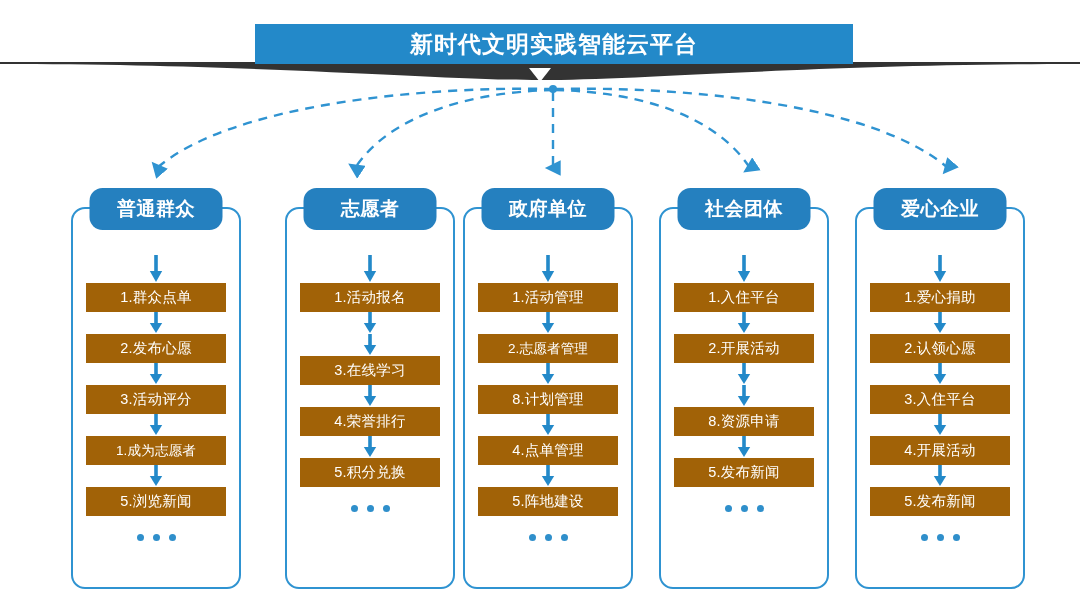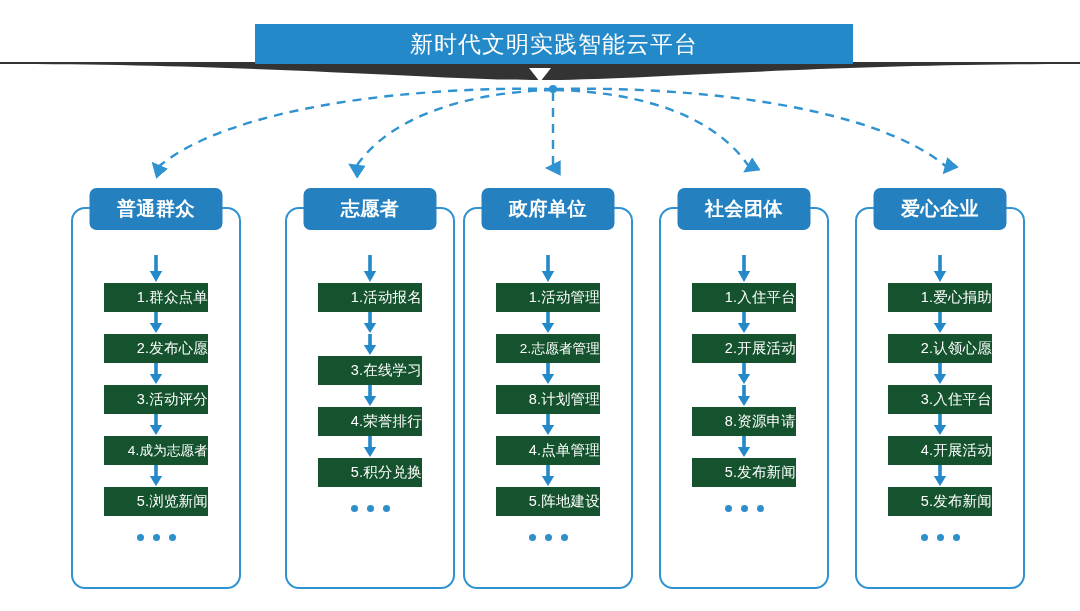--- a/index.html
+++ b/index.html
@@ -41,21 +41,21 @@
   .banner-title {
     position: absolute;
     left: 0;
     top: 0;
     width: 598px;
     height: 40px;
     line-height: 40px;
     text-align: center;
     color: #ffffff;
     font-size: 23px;
-    font-weight: normal;
+    font-weight: bold;
     letter-spacing: 1px;
     white-space: nowrap;
   }
   .ribbon-shape {
     position: absolute;
     left: 0px;
     top: 38px;
     width: 1080px;
     height: 20px;
     z-index: 2;
@@ -106,21 +106,21 @@
   .col-4 { left: 855px; }
 
   .col-header {
     position: absolute;
     top: -21px;
     left: 50%;
     transform: translateX(-50%);
     width: 133px;
     height: 42px;
     background: #2580bf;
-    border-radius: 7px;
+    border-radius: 13px;
     color: #ffffff;
     font-size: 19px;
     font-weight: bold;
     line-height: 42px;
     text-align: center;
     white-space: nowrap;
     letter-spacing: 0.5px;
   }
 
   .col-body {
@@ -134,27 +134,27 @@
   }
 
   .arrow-down {
     width: 14px;
     height: 22px;
     display: block;
   }
   .arrow-down.first { height: 28px; }
 
   .item-box {
-    width: 104px;
+    width: 140px;
     height: 29px;
-    background: #14532d;
+    background: #a16207;
     color: #ffffff;
     font-size: 14.5px;
     line-height: 29px;
-    text-align: right;
+    text-align: center;
     white-space: nowrap;
     letter-spacing: 0.2px;
   }
   .item-box.wide { font-size: 13.5px; }
 
   .dots {
     margin-top: 18px;
     display: flex;
     gap: 9px;
     align-items: center;
@@ -226,21 +226,21 @@
               <path d="M0.8,11 L13.2,11 L7,21 Z"></path>
             </g>
           </svg>
         <div class="item-box">3.活动评分</div>
         <svg class="arrow-down" viewBox="0 0 14 22">
             <g fill="#2389c9">
               <rect x="5.2" y="0" width="3.6" height="13"></rect>
               <path d="M0.8,11 L13.2,11 L7,21 Z"></path>
             </g>
           </svg>
-        <div class="item-box wide">4.成为志愿者</div>
+        <div class="item-box wide">1.成为志愿者</div>
         <svg class="arrow-down" viewBox="0 0 14 22">
             <g fill="#2389c9">
               <rect x="5.2" y="0" width="3.6" height="13"></rect>
               <path d="M0.8,11 L13.2,11 L7,21 Z"></path>
             </g>
           </svg>
         <div class="item-box">5.浏览新闻</div>
         <div class="dots">
           <span></span>
           <span></span>

